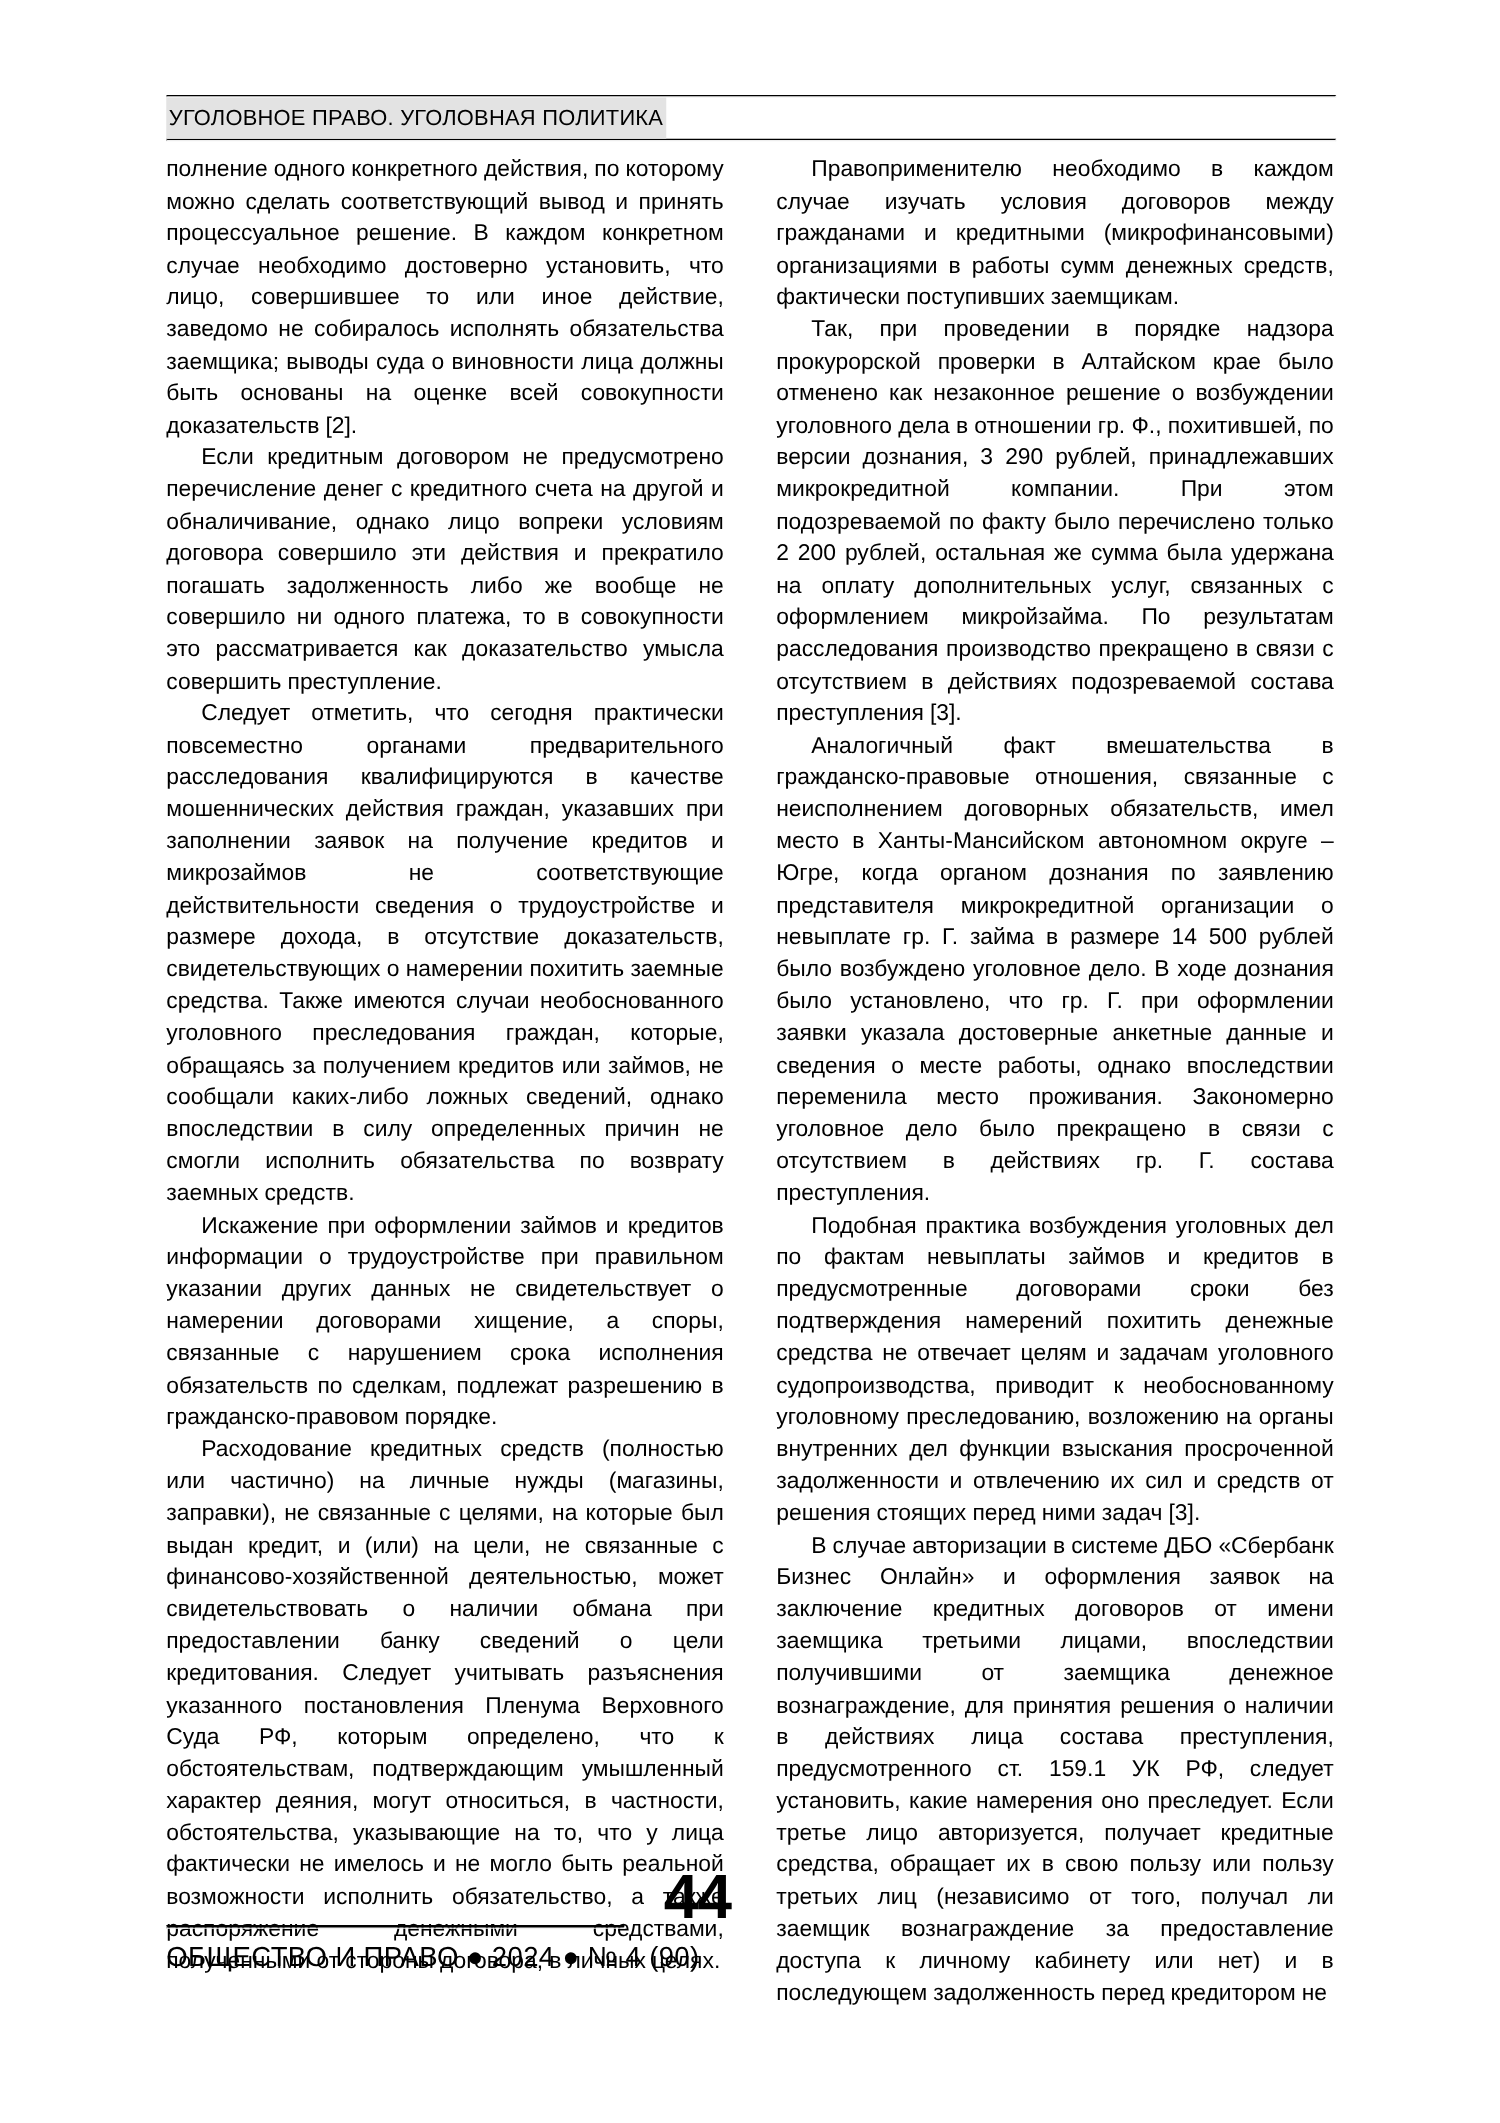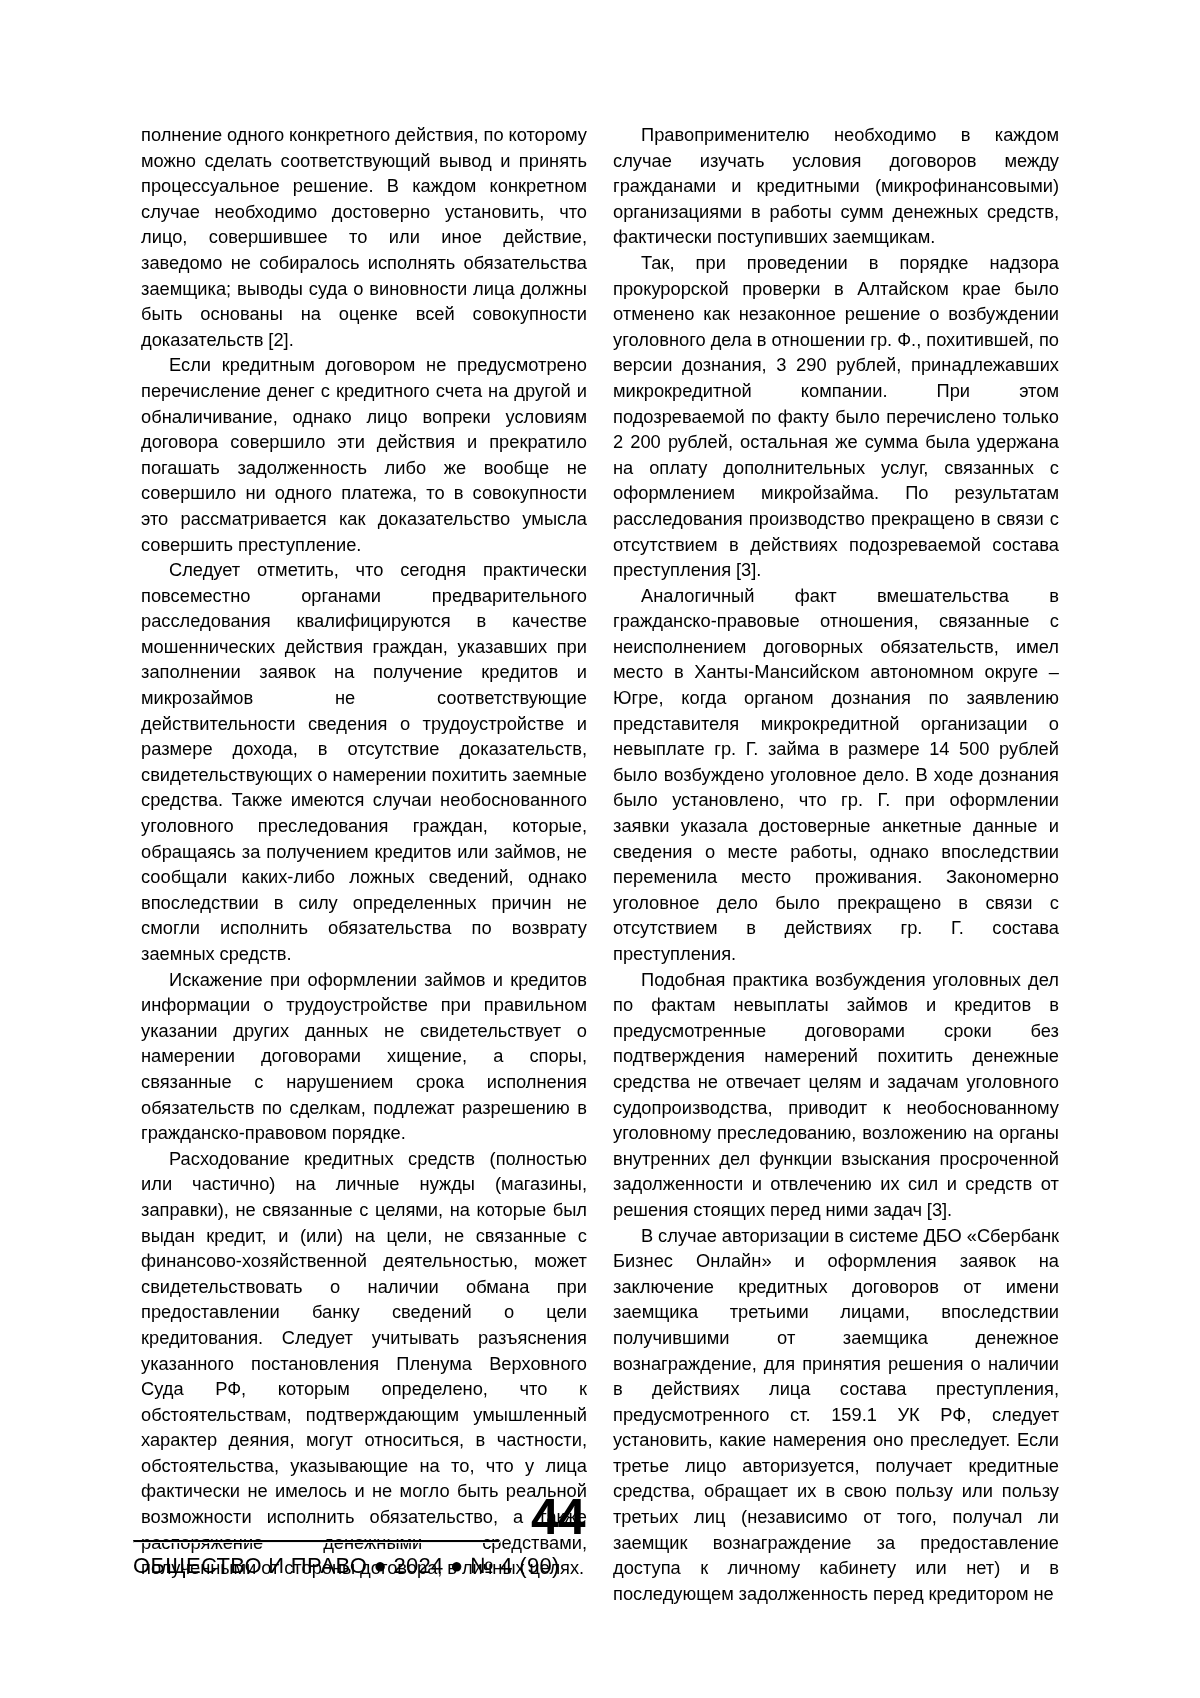--- a/index.html
+++ b/index.html
@@ -45,22 +45,21 @@
     border-top: 1px solid #000;
     width: 100%;
     margin: 0;
   }
   .columns {
     position: absolute;
     left: 133px;
     top: 122px;
     width: 934px;
     display: flex;
-    gap: 26px;
-    justify-content: center;
+    gap: 42px;
   }
   .col {
     width: 446px;
   }
   p.para {
     margin: 0;
     font-size: 18.3px;
     line-height: 25.6px;
     text-align: justify;
     text-indent: 28px;
@@ -101,20 +100,25 @@
     font-size: 50px;
     font-weight: bold;
     letter-spacing: -1px;
   }
 </style>
 </head>
 <body>
 
 <div class="page">
 
+  <div class="header">
+    <hr class="header-rule">
+    <div class="header-title">УГОЛОВНОЕ ПРАВО. УГОЛОВНАЯ ПОЛИТИКА</div>
+    <hr class="header-bottom-rule">
+  </div>
 
   <div class="columns">
     <div class="col">
       <p class="para noindent">полнение одного конкретного действия, по которому можно сделать соответствующий вывод и принять процессуальное решение. В каждом конкретном случае необходимо достоверно установить, что лицо, совершившее то или иное действие, заведомо не собиралось исполнять обязательства заемщика; выводы суда о виновности лица должны быть основаны на оценке всей совокупности доказательств [2].</p>
       <p class="para">Если кредитным договором не предусмотрено перечисление денег с кредитного счета на другой и обналичивание, однако лицо вопреки условиям договора совершило эти действия и прекратило погашать задолженность либо же вообще не совершило ни одного платежа, то в совокупности это рассматривается как доказательство умысла совершить преступление.</p>
       <p class="para">Следует отметить, что сегодня практически повсеместно органами предварительного расследования квалифицируются в качестве мошеннических действия граждан, указавших при заполнении заявок на получение кредитов и микрозаймов не соответствующие действительности сведения о трудоустройстве и размере дохода, в отсутствие доказательств, свидетельствующих о намерении похитить заемные средства. Также имеются случаи необоснованного уголовного преследования граждан, которые, обращаясь за получением кредитов или займов, не сообщали каких-либо ложных сведений, однако впоследствии в силу определенных причин не смогли исполнить обязательства по возврату заемных средств.</p>
       <p class="para">Искажение при оформлении займов и кредитов информации о трудоустройстве при правильном указании других данных не свидетельствует о намерении договорами хищение, а споры, связанные с нарушением срока исполнения обязательств по сделкам, подлежат разрешению в гражданско-правовом порядке.</p>
       <p class="para">Расходование кредитных средств (полностью или частично) на личные нужды (магазины, заправки), не связанные с целями, на которые был выдан кредит, и (или) на цели, не связанные с финансово-хозяйственной деятельностью, может свидетельствовать о наличии обмана при предоставлении банку сведений о цели кредитования. Следует учитывать разъяснения указанного постановления Пленума Верховного Суда РФ, которым определено, что к обстоятельствам, подтверждающим умышленный характер деяния, могут относиться, в частности, обстоятельства, указывающие на то, что у лица фактически не имелось и не могло быть реальной возможности исполнить обязательство, а также распоряжение денежными средствами, полученными от стороны договора, в личных целях.</p>
     </div>
     <div class="col">

